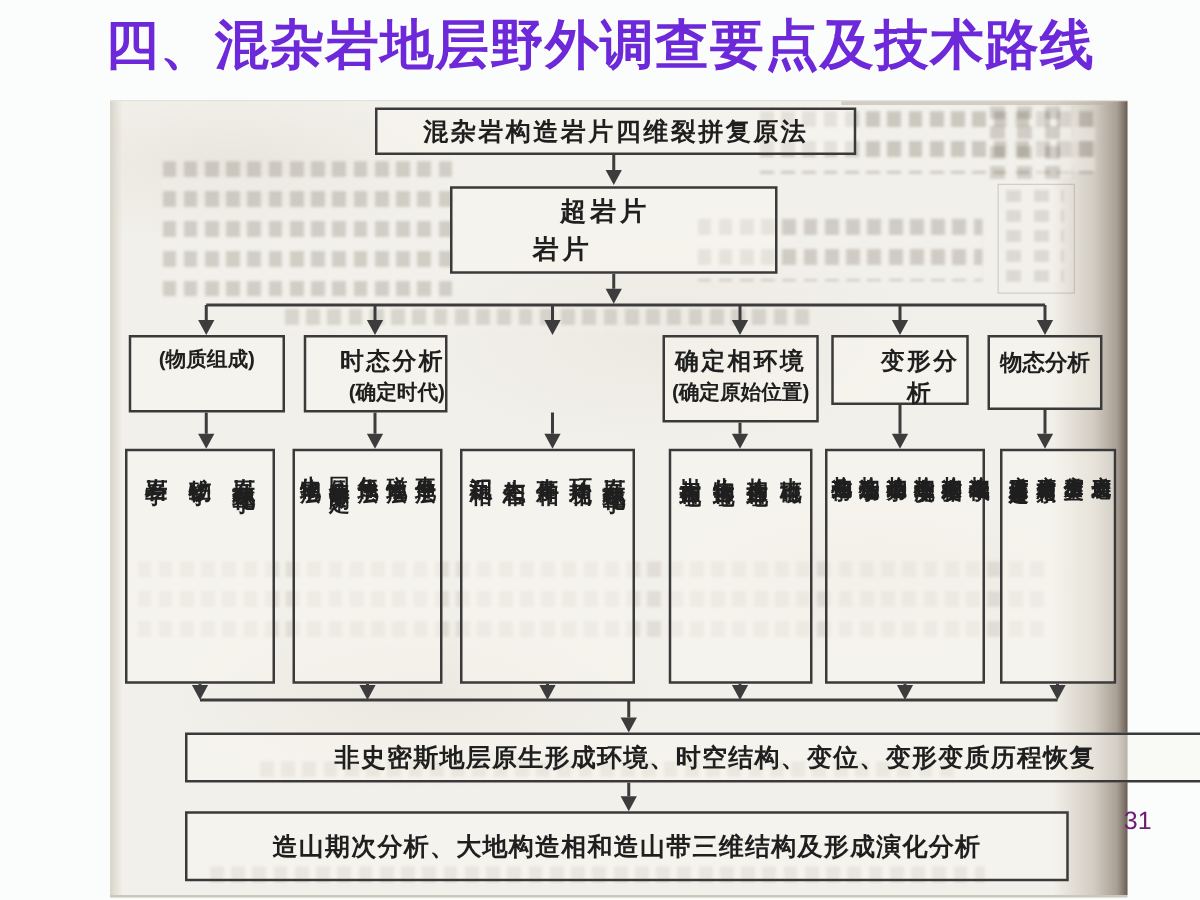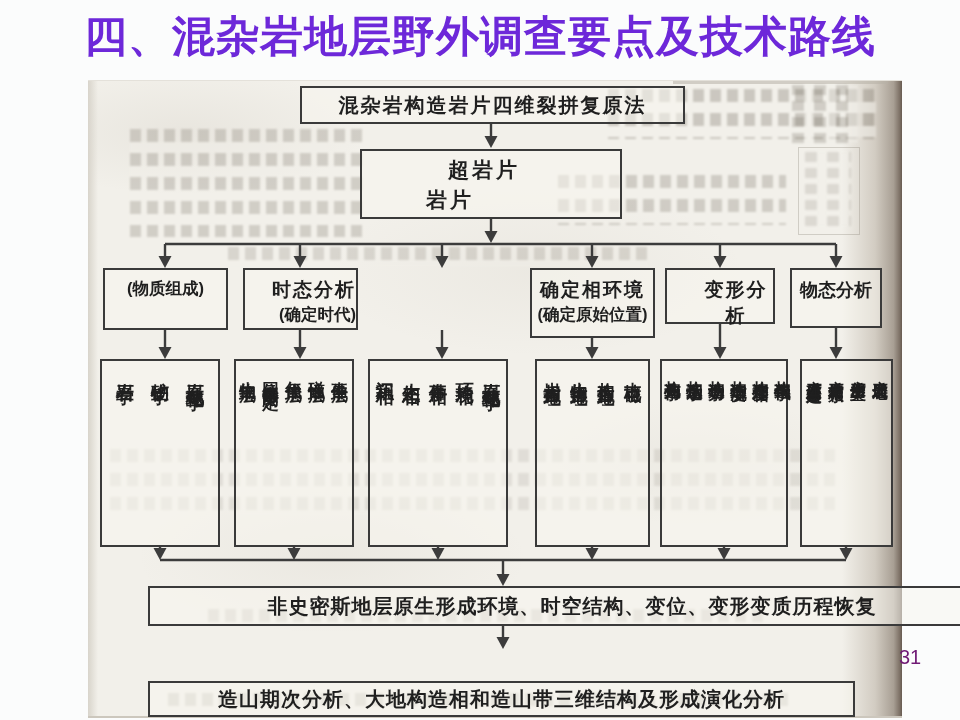--- a/index.html
+++ b/index.html
@@ -203,19 +203,19 @@
       <div class="vcol">变质建造原岩建造</div>
       <div class="vcol">变质相带与相系</div>
       <div class="vcol">变质作用类型</div>
       <div class="vcol">变质岩地层</div>
     </div>
 
     <div class="box ctr b-wide" style="left:60px;top:505px;width:848px;height:40px;">
       <span>非史密斯地层原生形成环境、时空结构、变位、变形变质历程恢复</span>
     </div>
 
-    <div class="box ctr b-wide" style="left:60px;top:568px;width:707px;height:36px;margin-top:32px;">
+    <div class="box ctr b-wide" style="left:60px;top:568px;width:707px;height:56px;">
       <span>造山期次分析、大地构造相和造山带三维结构及形成演化分析</span>
     </div>
   </div>
 
   <div class="pageno">31</div>
 </div>
 
 </body></html>

